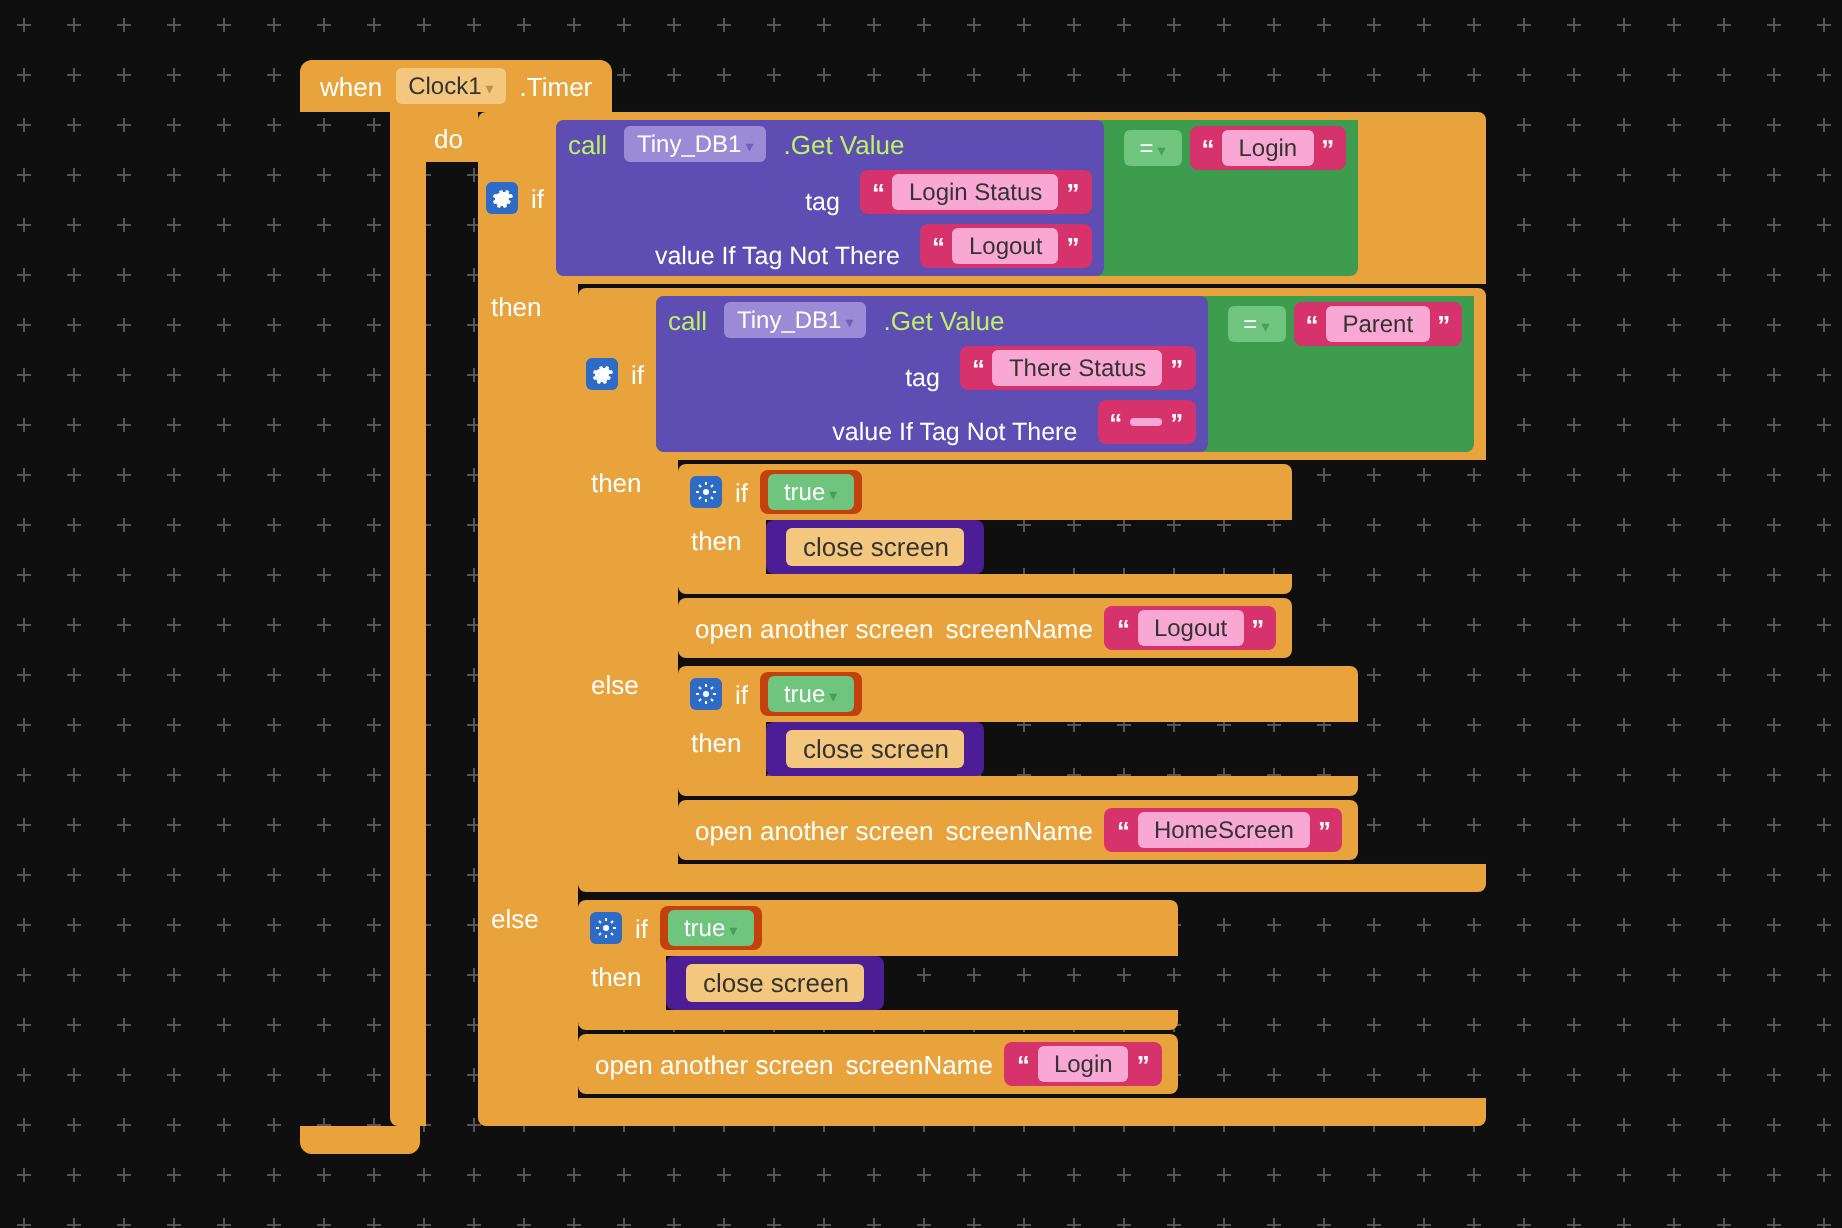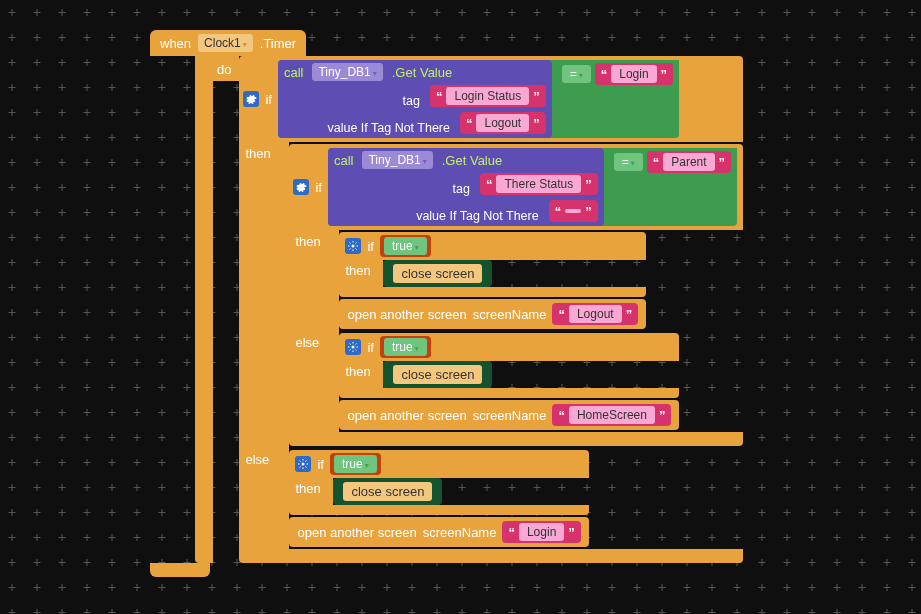--- a/index.html
+++ b/index.html
@@ -114,21 +114,21 @@
     padding:4px 8px;
     border-radius:4px;
     color:#fff;
   }
   .small-if { display:flex; flex-direction:column; }
   .small-if .hdr { background:#e8a33d; display:flex; align-items:center; gap:6px; padding:3px 6px; border-radius:4px 4px 0 0; }
   .small-if .bod { display:flex; }
   .small-if .sp { background:#e8a33d; width:44px; color:#fff; padding:3px 6px; }
   .small-if .ft { background:#e8a33d; height:10px; border-radius:0 0 4px 4px; }
   .bool-block { background:#c2410c; border-radius:4px; padding:2px 4px; display:inline-flex; align-items:center; }
-  .close-screen { background:#14532d; border-radius:4px; padding:4px 10px; display:inline-flex; color:#fff;text-align:right; }
+  .close-screen { background:#4c1d95; border-radius:4px; padding:4px 10px; display:inline-flex; color:#fff;text-align:right; }
   .close-screen .inner { background:#f4c77e; color:#333; padding:2px 8px; border-radius:3px; }
 </style>
 </head>
 <body>
 
 <svg class="plus-canvas" width="921" height="614">
   <defs>
     <pattern id="plus" width="25" height="25" patternUnits="userSpaceOnUse">
       <path d="M12 9 L12 16 M8.5 12.5 L15.5 12.5" stroke="#555" stroke-width="1"></path>
     </pattern>

